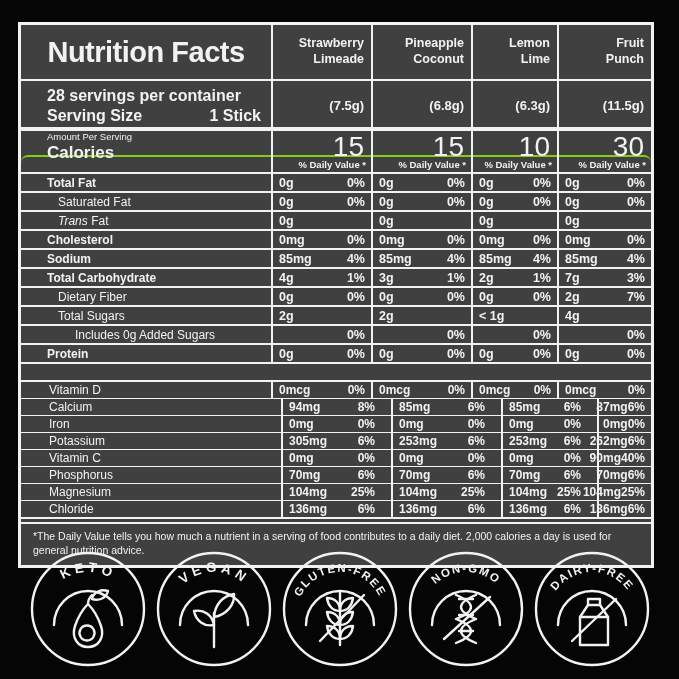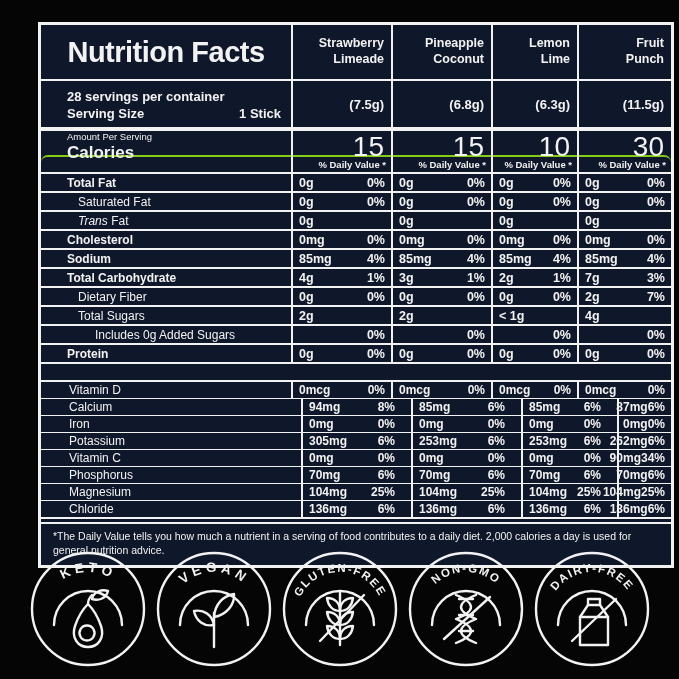--- a/index.html
+++ b/index.html
@@ -1,39 +1,39 @@
 <!DOCTYPE html>
 <html><head>
 <meta charset="utf-8">
 <style>
   html,body { margin:0; padding:0; background:#000; }
   .page {
     position:relative; width:679px; height:679px; background:#050505;
     font-family:"Liberation Sans", sans-serif; color:#f2f2f2; overflow:hidden;
   }
   .label-box {
-    position:absolute; left:38px; top:22px; width:636px; box-sizing:border-box;
-    border:3px solid #f2f2f2; background:#0f172a;
+    position:absolute; left:18px; top:22px; width:636px; box-sizing:border-box;
+    border:3px solid #f2f2f2; background:#404040;
   }
   .grid { display:grid; grid-template-columns:250px 100px 100px 86px 1fr; }
   .grid > .cell { box-sizing:border-box; min-width:0; }
   .grid > .cell + .cell { border-left:2px solid #f2f2f2; }
 
   
   .header-row { border-bottom:2px solid #f2f2f2; height:54px; }
   .title-cell { display:flex; align-items:center; justify-content:center; }
   .title-cell h1 { margin:0; font-size:29px; font-weight:700; letter-spacing:-0.5px; }
   .flavor-cell {
     display:flex; align-items:center; justify-content:flex-end; text-align:right;
     padding:4px 7px; font-size:12.5px; font-weight:700; line-height:1.25; white-space:pre-line;
   }
 
   
   .serving-row { border-bottom:4px solid #f2f2f2; height:46px; }
-  .serving-label { padding:6px 10px 4px 26px; font-size:13px; font-weight:700; display:flex; flex-direction:column; justify-content:center; }
+  .serving-label { padding:6px 10px 4px 26px; font-size:16px; font-weight:700; display:flex; flex-direction:column; justify-content:center; }
   .ss-line { display:flex; justify-content:space-between; margin-top:2px; }
   .weight-cell { display:flex; align-items:center; justify-content:flex-end; padding-right:7px; font-size:13px; font-weight:700; }
 
   
   .cal-section { border-bottom:2px solid #f2f2f2; }
   .calories-row { height:24px; }
   .cal-label { padding-left:26px; display:flex; flex-direction:column; justify-content:center; }
   .aps { font-size:9.5px; font-weight:400; }
   .cal-word { font-size:17px; font-weight:700; margin-top:1px; }
   .cal-num { display:flex; align-items:center; justify-content:flex-end; padding-right:7px; font-size:28px; font-weight:400; }
@@ -415,21 +415,21 @@
           <div class="cell vcell">
             <span class="amt">0mg</span>
             <span class="pct">0%</span>
           </div>
           <div class="cell vcell">
             <span class="amt">0mg</span>
             <span class="pct">0%</span>
           </div>
           <div class="cell vcell">
             <span class="amt">90mg</span>
-            <span class="pct">34%</span>
+            <span class="pct">40%</span>
           </div>
         </div>
         <div class="grid mrow">
           <div class="cell nlabel-cell ">Phosphorus</div>
           <div class="cell vcell">
             <span class="amt">70mg</span>
             <span class="pct">6%</span>
           </div>
           <div class="cell vcell">
             <span class="amt">70mg</span>

